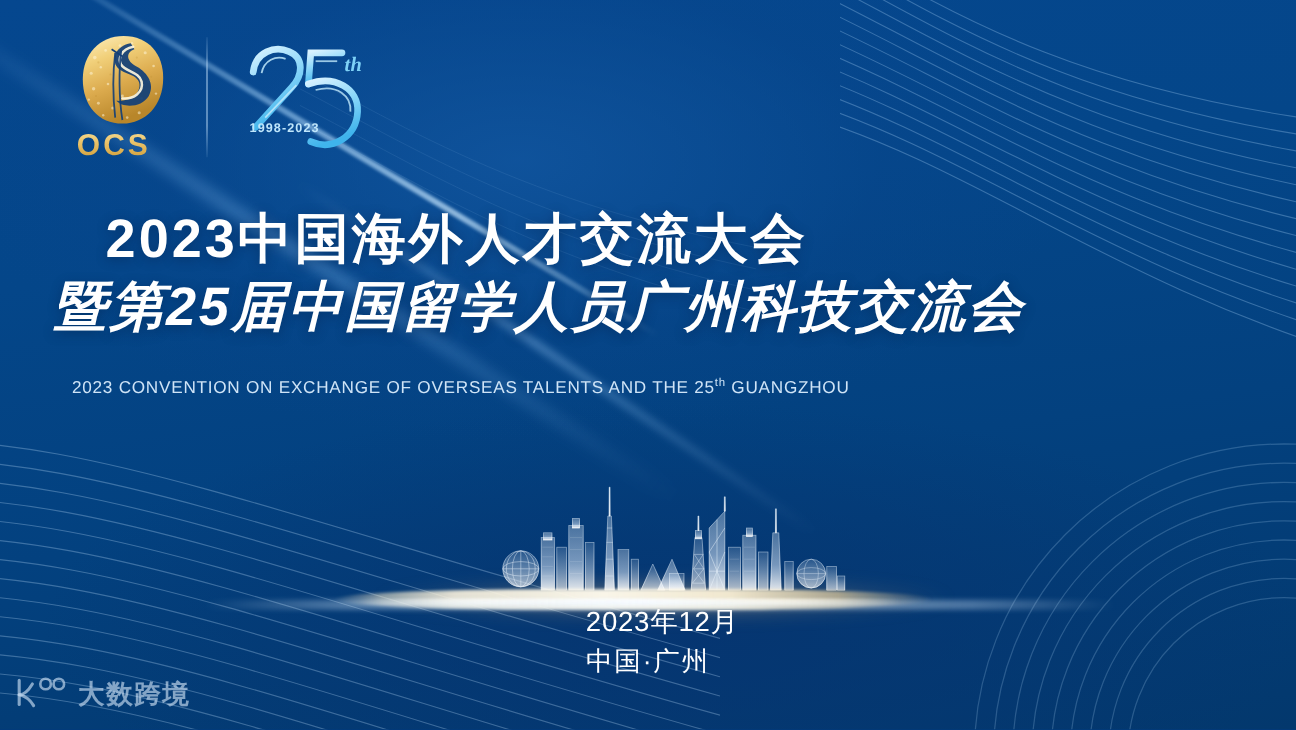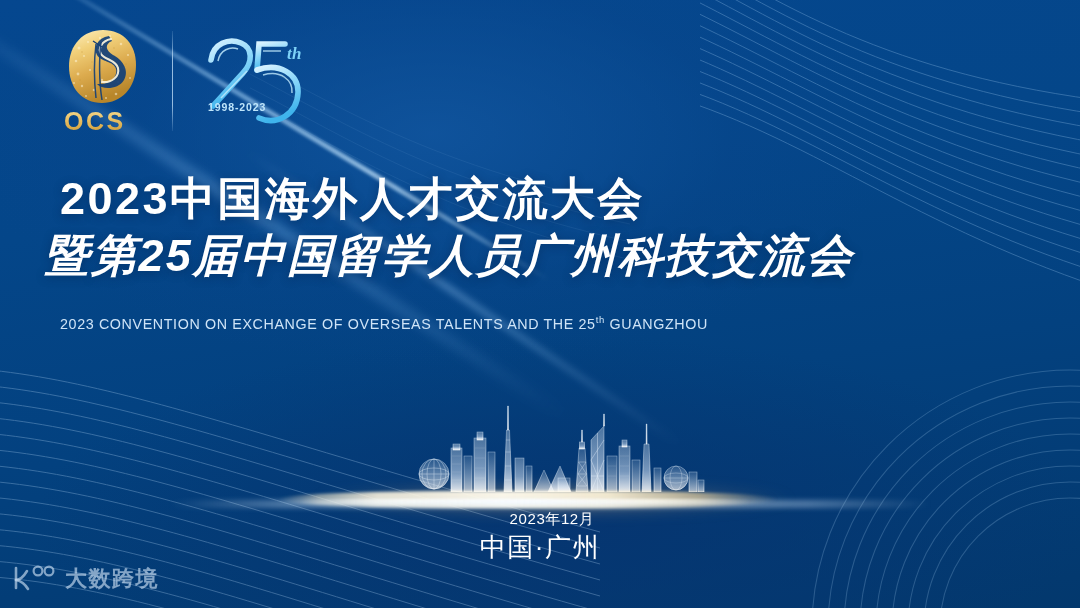--- a/index.html
+++ b/index.html
@@ -81,21 +81,21 @@
     text-align:center;
   }
 
   
   #title-block { position:absolute; top:170px; left:0; width:1080px; text-align:left; }
   .cn-title {
     color:#ffffff; font-weight:bold; white-space:nowrap;
     text-shadow:0 2px 10px rgba(2,28,66,.42);
   }
   #cn-title-1 {
-    font-size:45px; letter-spacing:2.5px; padding-left:60px; line-height:1.27;
+    font-size:45px; letter-spacing:2.5px; padding-left:88px; line-height:1.27;
   }
   #cn-title-2 {
     font-size:45px; letter-spacing:2.2px; padding-left:44px; line-height:1.27;font-style:italic;
   }
 
   #en-subtitle {
     position:absolute; top:313px; left:60px; width:980px;
     color:#cfe4f7; font-size:14.3px; font-weight:normal;
     letter-spacing:.62px; line-height:1.52;
   }
@@ -146,22 +146,22 @@
       rgba(214,234,252,.34) 84%,
       rgba(200,225,250,0) 100%);
     filter:blur(2.4px);
   }
 
   
   #date-block {
     position:absolute; left:0; bottom:42px; width:1080px; text-align:center;
     color:#ffffff; line-height:1.42;
   }
-  #date-line { font-size:15px; letter-spacing:.6px;margin-left:24px; }
-  #place-line { font-size:26px; letter-spacing:1.6px; }
+  #date-line { font-size:23px; letter-spacing:.6px;margin-left:24px; }
+  #place-line { font-size:22px; letter-spacing:1.6px; }
 
   
   #watermark {
     position:absolute; left:10px; bottom:12px;
     display:flex; align-items:center; gap:9px;
     opacity:.85;
     justify-content:space-between;
   }
   #wm-text {
     font-size:22px; font-weight:bold; letter-spacing:1.5px;

